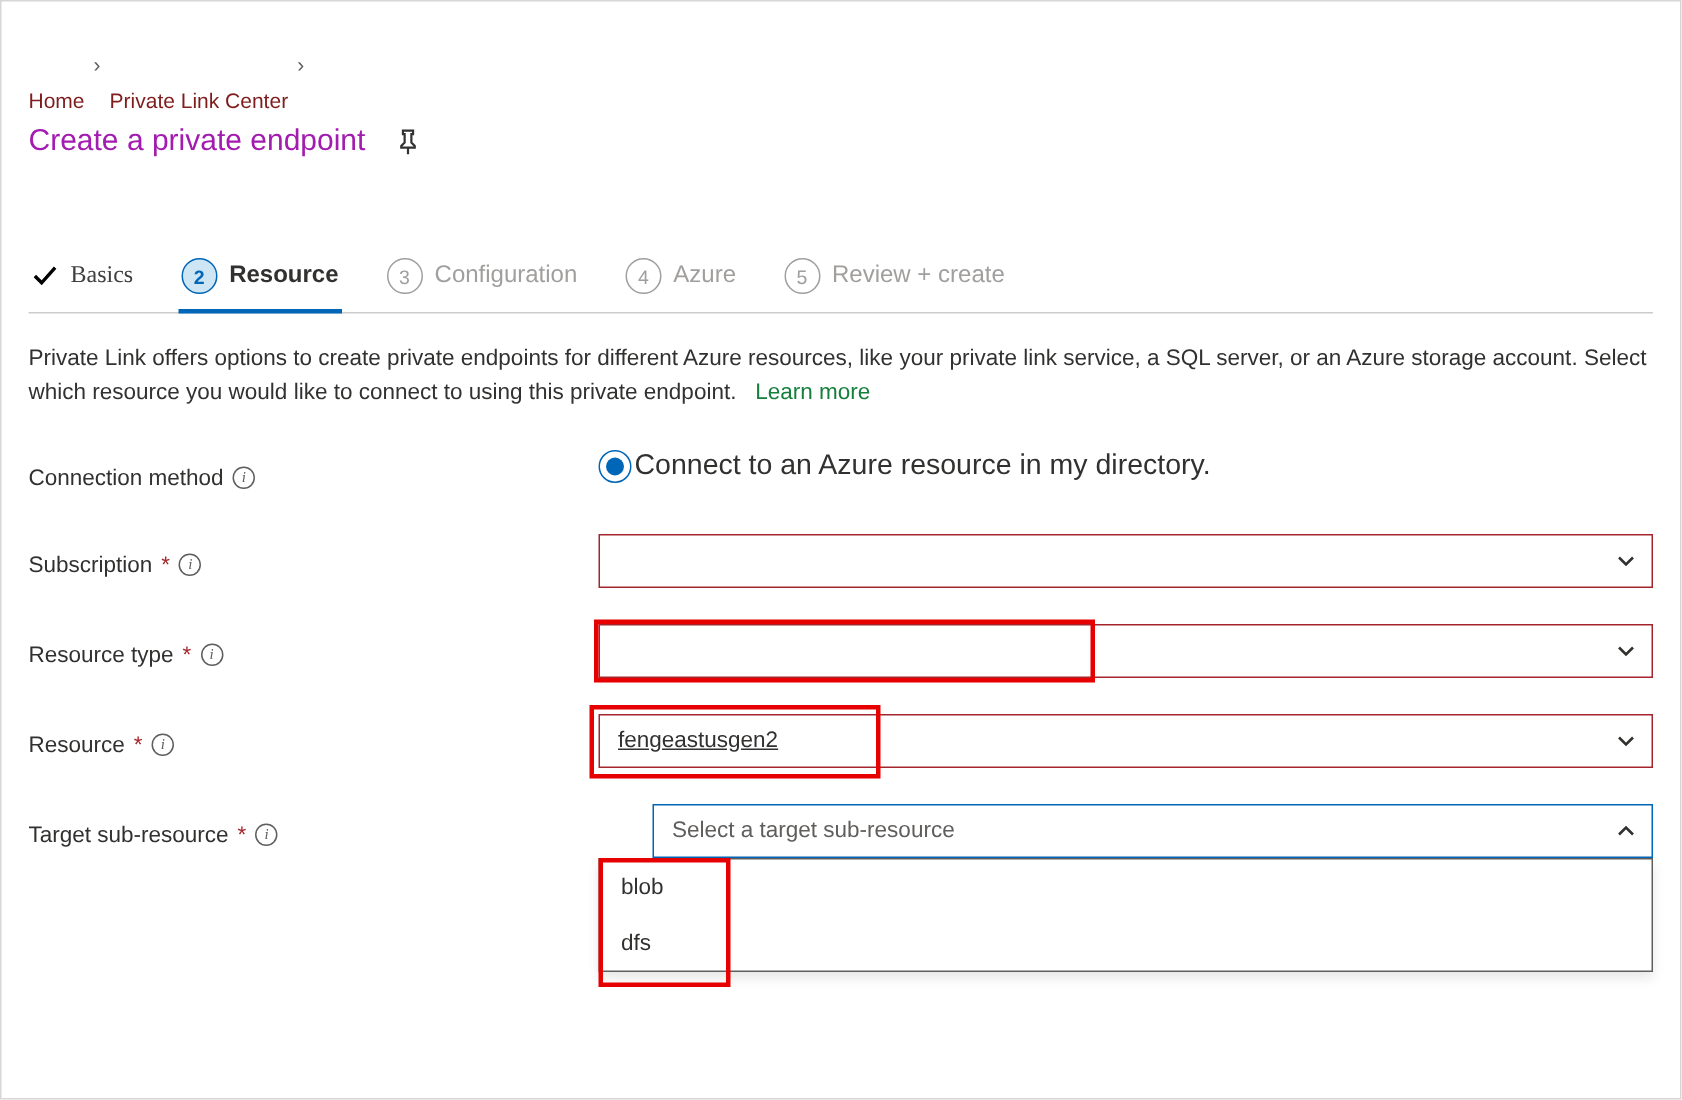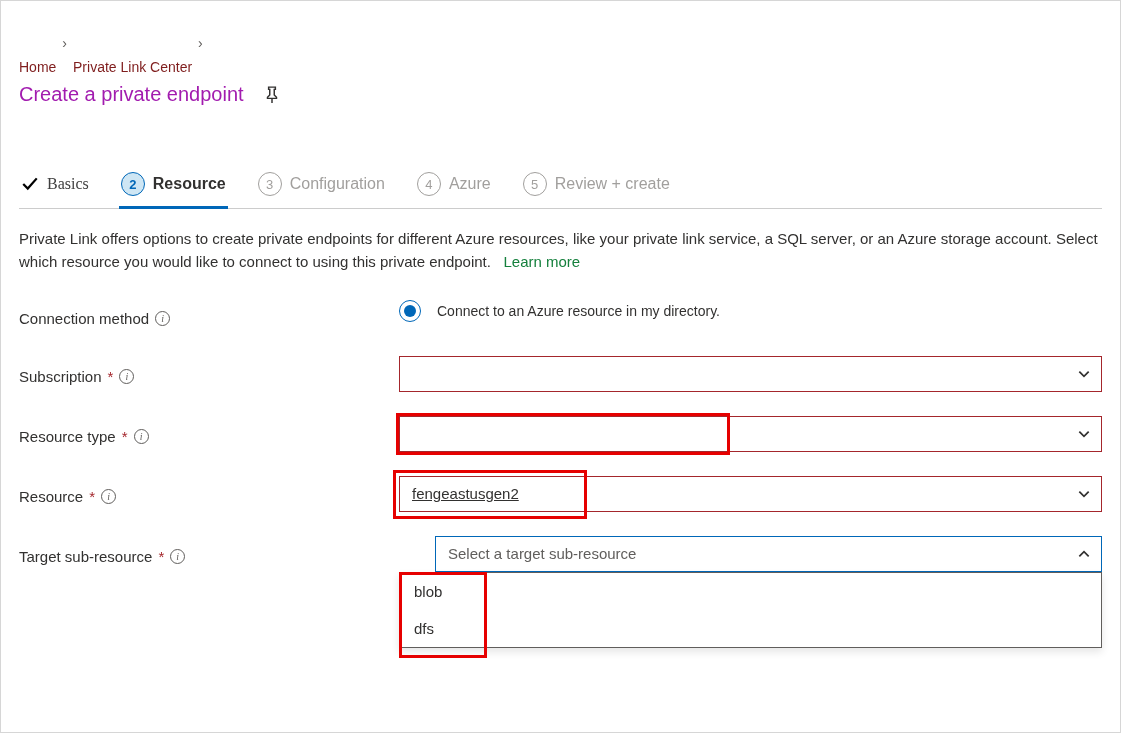--- a/index.html
+++ b/index.html
@@ -81,21 +81,21 @@
   .info-icon {
     width:15px; height:15px; border:1px solid #605e5c;
     border-radius:50%; display:inline-flex;
     align-items:center; justify-content:center;
     font-size:10px; color:#605e5c;
     font-style: italic;
     font-family: Georgia, serif;
     cursor:help;
   }
   .form-control { flex:1; position:relative; }
-  .radio-row { display:flex; align-items:center; gap:16px; margin-bottom:10px; font-size:14px;}
+  .radio-row { display:flex; align-items:center; gap:2px; margin-bottom:10px; font-size:19px;}
   .radio {
     width:22px; height:22px; border:1.5px solid #323130;
     border-radius:50%; display:inline-flex;
     align-items:center; justify-content:center;
     cursor:pointer;
   }
   .radio.checked { border-color:#0067b8; }
   .radio.checked::after {
     content:""; width:12px; height:12px;
     background:#0067b8; border-radius:50%;

